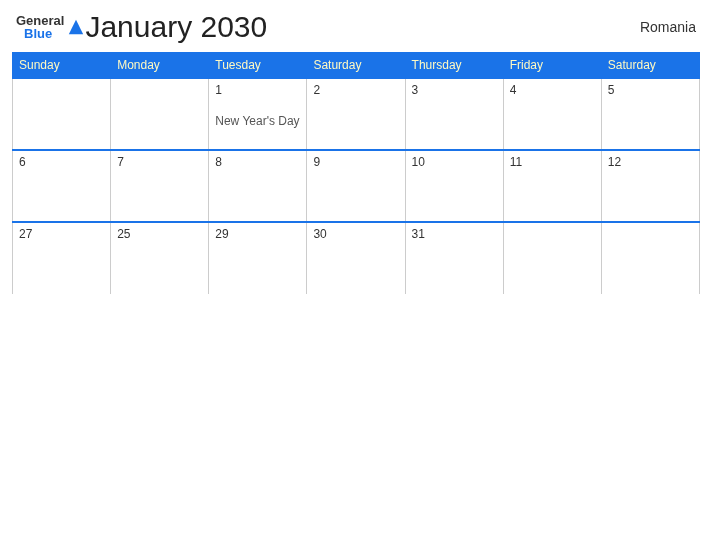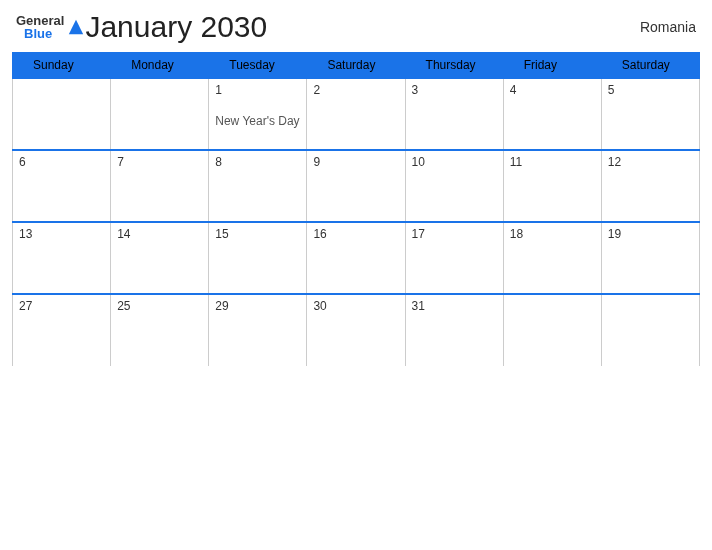--- a/index.html
+++ b/index.html
@@ -59,25 +59,25 @@
       min-width: 70px;
       text-align: right;
     }
     .calendar-table {
       width: 100%;
       border-collapse: collapse;
       table-layout: fixed;
     }
     .calendar-table thead tr th {
       background: #1a73e8;
-      color: #000000;
+      color: #fef9c3;
       font-size: 12px;
       font-weight: normal;
       text-align: left;
-      padding: 5px 20px;
+      padding: 5px 6px;
       border: 1px solid #1a73e8;
       margin-left: 39px;
     }
     .calendar-table tbody tr {
       border-top: 2px solid #1a73e8;
     }
     .calendar-table tbody tr td {
       border-left: 1px solid #ccc;
       border-right: 1px solid #ccc;
       border-bottom: none;
@@ -182,43 +182,20 @@
           <td>
             <span class="day-number">10</span>
           </td>
           <td>
             <span class="day-number">11</span>
           </td>
           <td>
             <span class="day-number">12</span>
           </td>
         </tr>
-        <tr>
-          <td>
-            <span class="day-number">13</span>
-          </td>
-          <td>
-            <span class="day-number">14</span>
-          </td>
-          <td>
-            <span class="day-number">15</span>
-          </td>
-          <td>
-            <span class="day-number">16</span>
-          </td>
-          <td>
-            <span class="day-number">17</span>
-          </td>
-          <td>
-            <span class="day-number">18</span>
-          </td>
-          <td>
-            <span class="day-number">19</span>
-          </td>
-        </tr>
         <tr class="last-row">
           <td>
             <span class="day-number">27</span>
           </td>
           <td>
             <span class="day-number">25</span>
           </td>
           <td>
             <span class="day-number">29</span>
           </td>

